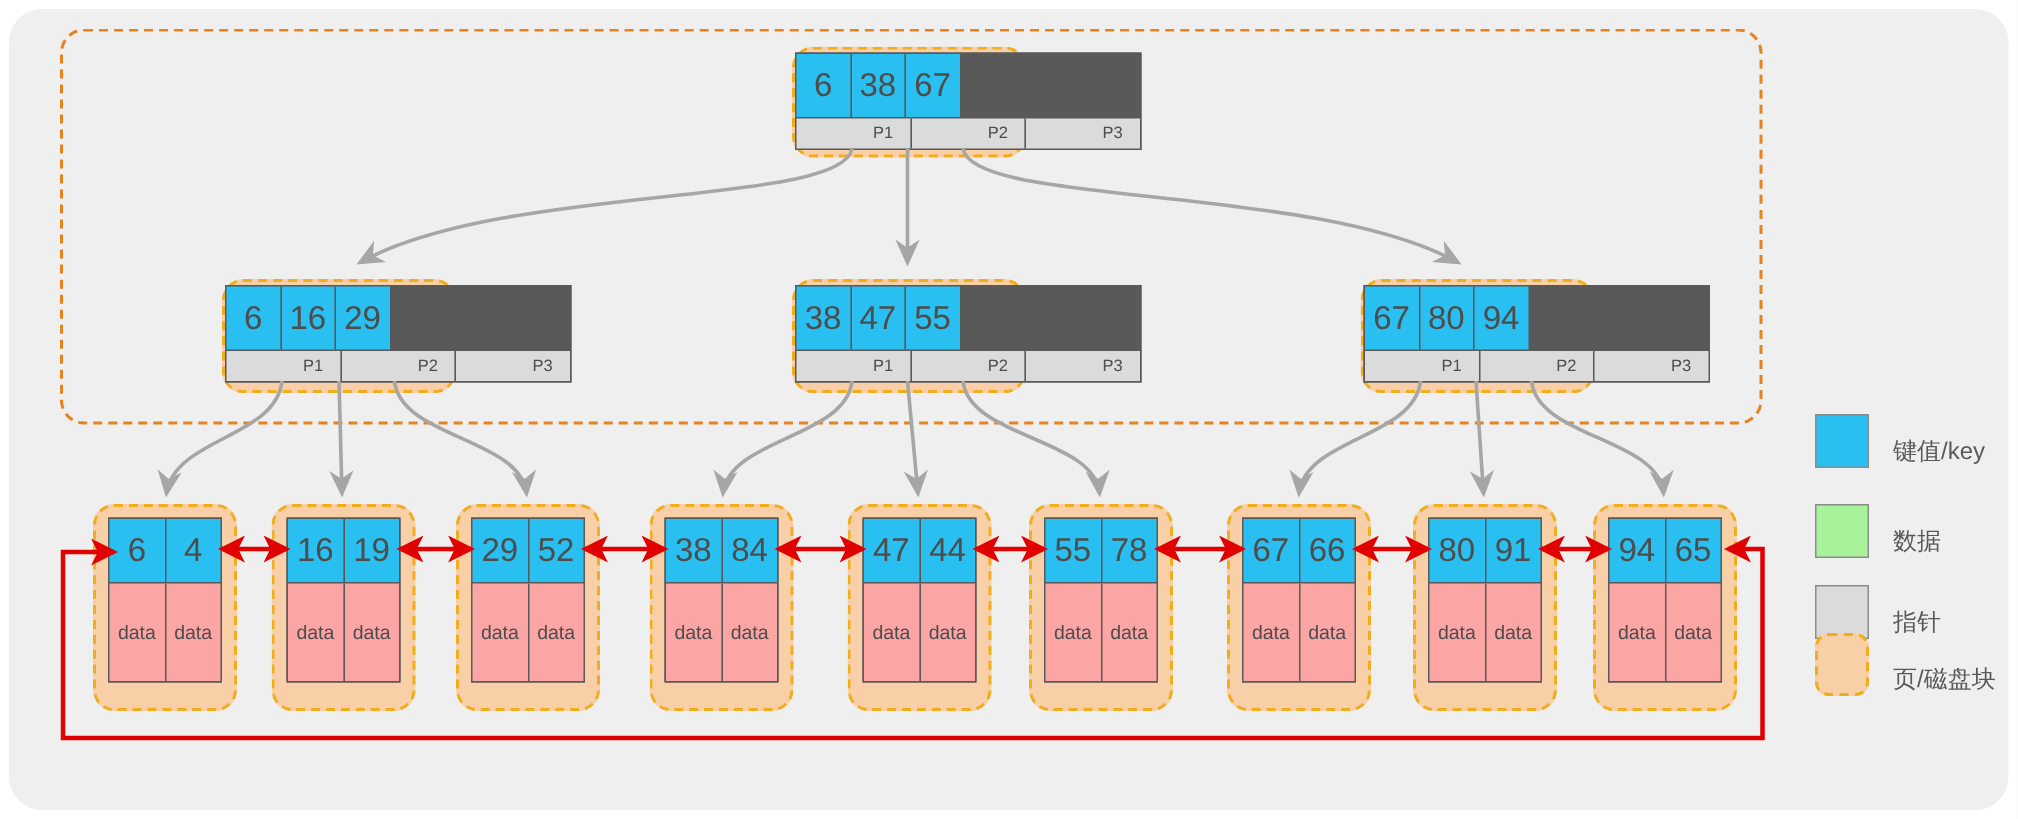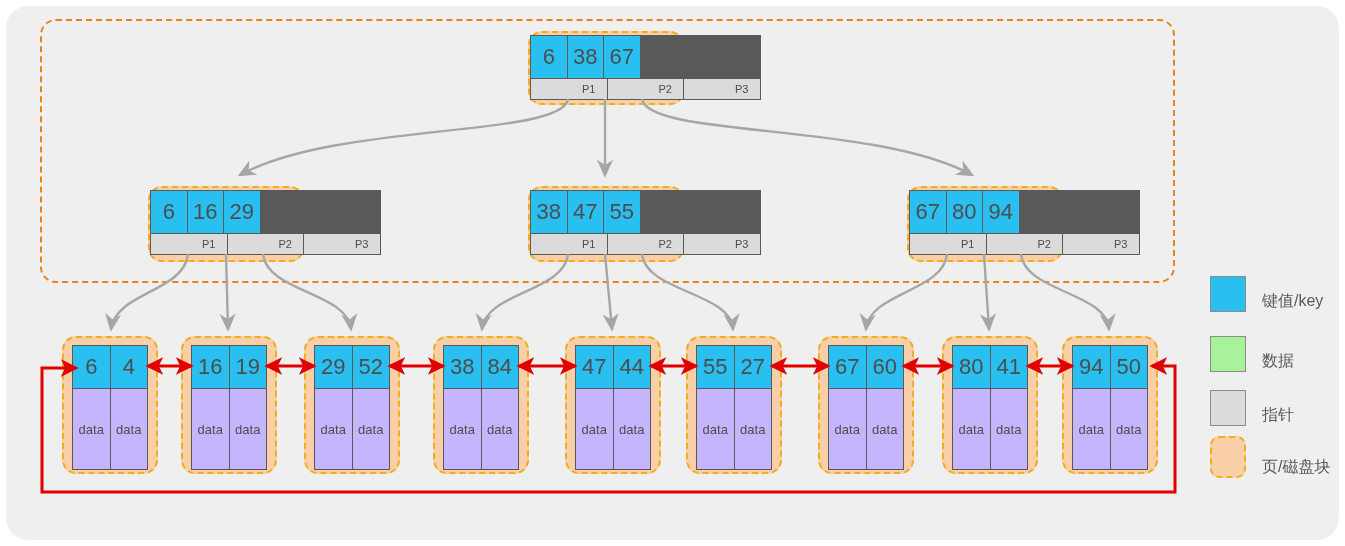--- a/index.html
+++ b/index.html
@@ -14,35 +14,35 @@
   .ntable { width:max-content; border:1.5px solid #595959; background:#595959; }
   .node .ntable { margin:2px auto 0; }
   .leaf .ntable { margin:7px auto 0; }
   .trow { display:flex; }
   .trow + .trow { border-top:1.5px solid #595959; }
   .cell { display:flex; align-items:center; justify-content:center; box-sizing:content-box; }
   .cell + .cell { border-left:1.5px solid #595959; }
   .kcell  { width:35.5px; height:42px; background:#29BFF0; font-size:22px; color:#4d4d4d; }
   .pcell  { width:35.5px; height:20px; background:#DBDBDB; font-size:11px; color:#4d4d4d;padding-left:40px; }
   .lkcell { width:36.5px; height:42px; background:#29BFF0; font-size:22px; color:#4d4d4d; }
-  .dcell  { width:36.5px; height:80px; background:#c4b5fd; font-size:13px; color:#4d4d4d; }
+  .dcell  { width:36.5px; height:65px; background:#fca5a5; font-size:13px; color:#4d4d4d; }
 
   
   .pos-root { left:528px; top:31px;  width:156px; height:74px; }
   .pos-i0   { left:148px; top:186px; width:156px; height:76px; }
   .pos-i1   { left:528px; top:186px; width:156px; height:76px; }
   .pos-i2   { left:907px; top:186px; width:156px; height:76px; }
   .leaf { top:336px; width:96px; height:138px; }
   .pos-l0 { left:62px; }  .pos-l1 { left:181px; } .pos-l2 { left:304px; }
   .pos-l3 { left:433px; } .pos-l4 { left:565px; } .pos-l5 { left:686px; }
   .pos-l6 { left:818px; } .pos-l7 { left:942px; } .pos-l8 { left:1062px; }
 
   
   .legend-item { position:absolute; left:1210px; display:flex; align-items:flex-end; gap:16px; height:40px; }
-  .li0 { top:272px; } .li1 { top:332px; } .li2 { top:386px; } .li3 { top:434px; height:44px; }
+  .li0 { top:272px; } .li1 { top:332px; } .li2 { top:386px; } .li3 { top:420px; height:44px; }
   .sw { width:36px; height:36px; box-sizing:border-box; border:1.5px solid #8c8c8c; }
   .sw-key  { background:#29BFF0; }
   .sw-data { background:#A7F29A; }
   .sw-ptr  { background:#DBDBDB; }
   .sw-page { background:#F9CFA8; border:2px dashed #F0AD1C; border-radius:9px; height:42px; }
   .legend-label { font-size:16px; color:#595959; white-space:nowrap; }
 
   svg.wires { position:absolute; left:0; top:0; pointer-events:none; z-index:10; }
   .edge { stroke:#A6A6A6; stroke-width:2.4; fill:none; }
   .rlink { stroke:#E00000; stroke-width:3; fill:none; }
@@ -176,60 +176,60 @@
         <div class="cell dcell">data</div>
         <div class="cell dcell">data</div>
       </div>
     </div>
   </div>
 
   <div class="page leaf pos-l5">
     <div class="ntable">
       <div class="trow">
         <div class="cell lkcell">55</div>
-        <div class="cell lkcell">27</div>
+        <div class="cell lkcell">78</div>
       </div>
       <div class="trow">
         <div class="cell dcell">data</div>
         <div class="cell dcell">data</div>
       </div>
     </div>
   </div>
 
   <div class="page leaf pos-l6">
     <div class="ntable">
       <div class="trow">
         <div class="cell lkcell">67</div>
-        <div class="cell lkcell">60</div>
+        <div class="cell lkcell">66</div>
       </div>
       <div class="trow">
         <div class="cell dcell">data</div>
         <div class="cell dcell">data</div>
       </div>
     </div>
   </div>
 
   <div class="page leaf pos-l7">
     <div class="ntable">
       <div class="trow">
         <div class="cell lkcell">80</div>
-        <div class="cell lkcell">41</div>
+        <div class="cell lkcell">91</div>
       </div>
       <div class="trow">
         <div class="cell dcell">data</div>
         <div class="cell dcell">data</div>
       </div>
     </div>
   </div>
 
   <div class="page leaf pos-l8">
     <div class="ntable">
       <div class="trow">
         <div class="cell lkcell">94</div>
-        <div class="cell lkcell">50</div>
+        <div class="cell lkcell">65</div>
       </div>
       <div class="trow">
         <div class="cell dcell">data</div>
         <div class="cell dcell">data</div>
       </div>
     </div>
   </div>
 
   <div class="legend-item li0">
     <div class="sw sw-key"></div>

